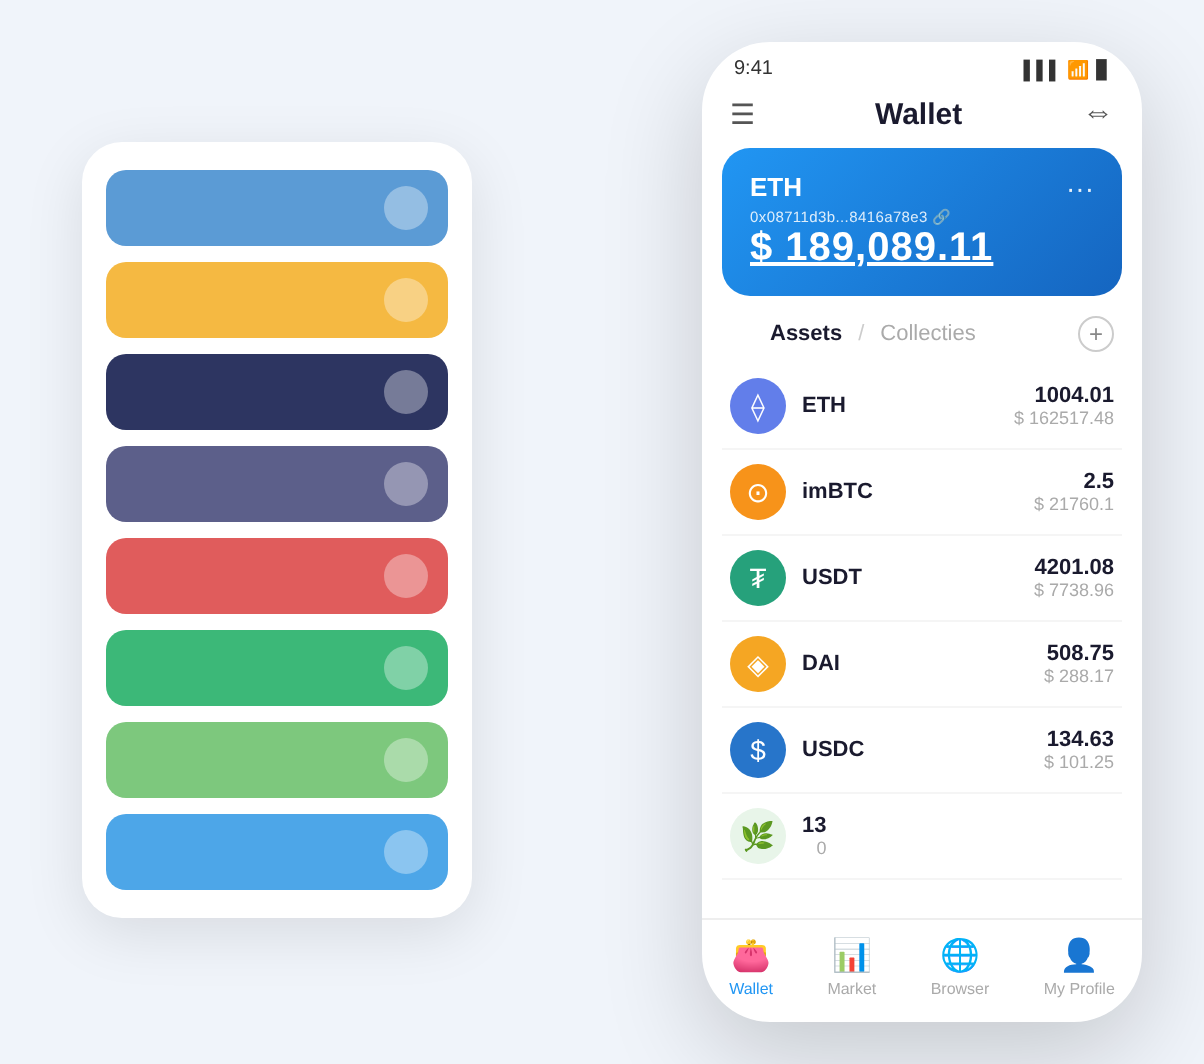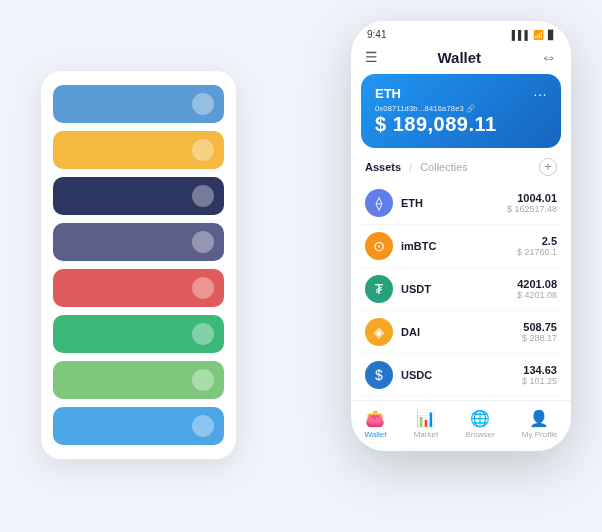--- a/index.html
+++ b/index.html
@@ -54,21 +54,21 @@
       border-radius: 50%;
       background: rgba(255,255,255,0.35);
     }
 
     
     .phone {
       position: absolute;
       right: 20px;
       top: 10px;
       width: 220px;
-      height: 430px;
+      height: 490px;
       background: white;
       border-radius: 34px;
       box-shadow: 0 16px 50px rgba(0,0,0,0.18);
       overflow: hidden;
       z-index: 2;
       display: flex;
       flex-direction: column;
     }
 
     .phone-status-bar {
@@ -133,20 +133,21 @@
       font-size: 7.5px;
       opacity: 0.85;
       margin-bottom: 0;
       letter-spacing: 0.2px;
     }
 
     .eth-card-balance {
       font-size: 20px;
       font-weight: 700;
       letter-spacing: 0.5px;
+      text-decoration: underline;
     }
 
     .eth-card-dots {
       font-size: 14px;
       opacity: 0.9;
     }
 
     
     .assets-header {
       display: flex;
@@ -158,20 +159,21 @@
 
     .assets-tabs {
       display: flex;
       gap: 8px;
       font-size: 11px;
     }
 
     .assets-tab-active {
       color: #1a1a2e;
       font-weight: 600;
+      margin-left: 20px;
     }
 
     .assets-tab-inactive {
       color: #aaa;
     }
 
     .assets-add {
       width: 18px;
       height: 18px;
       border: 1.5px solid #ccc;
@@ -350,21 +352,21 @@
           <div class="asset-amounts">
             <div class="asset-balance">2.5</div>
             <div class="asset-usd">$ 21760.1</div>
           </div>
         </div>
         <div class="asset-row">
           <div class="asset-icon" style="background: rgb(38, 161, 123); color: white;">₮</div>
           <div class="asset-name">USDT</div>
           <div class="asset-amounts">
             <div class="asset-balance">4201.08</div>
-            <div class="asset-usd">$ 4201.08</div>
+            <div class="asset-usd">$ 7738.96</div>
           </div>
         </div>
         <div class="asset-row">
           <div class="asset-icon" style="background: rgb(245, 166, 35); color: white;">◈</div>
           <div class="asset-name">DAI</div>
           <div class="asset-amounts">
             <div class="asset-balance">508.75</div>
             <div class="asset-usd">$ 288.17</div>
           </div>
         </div>

